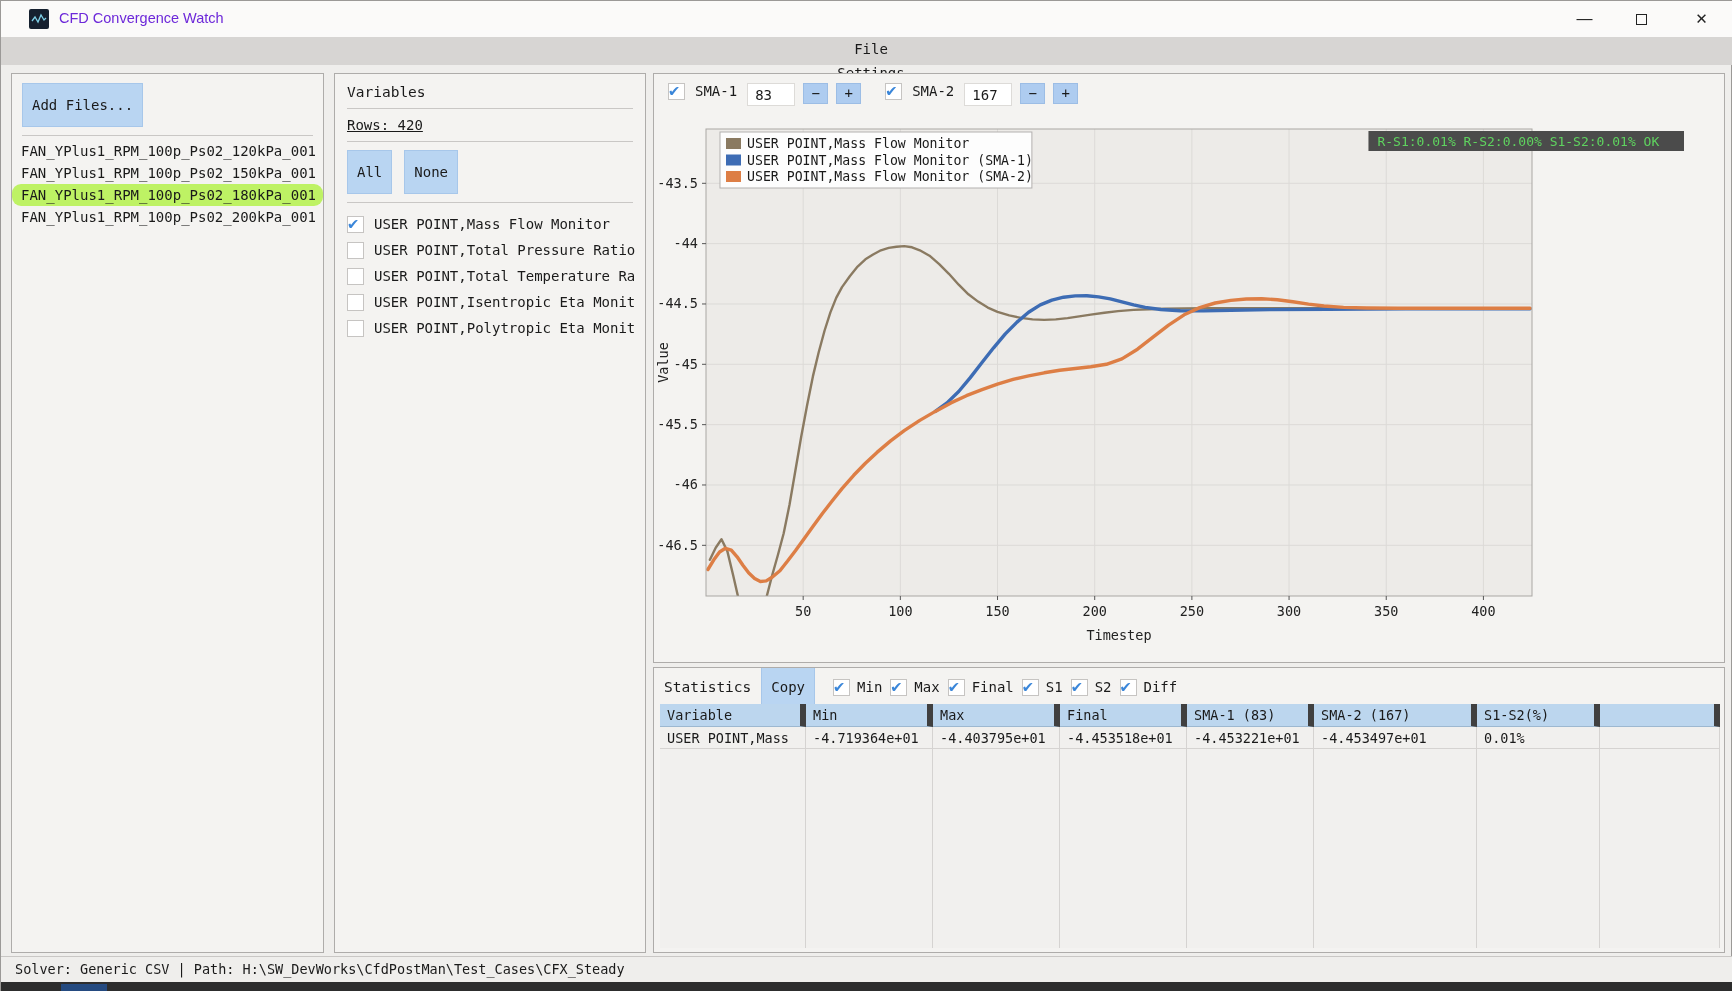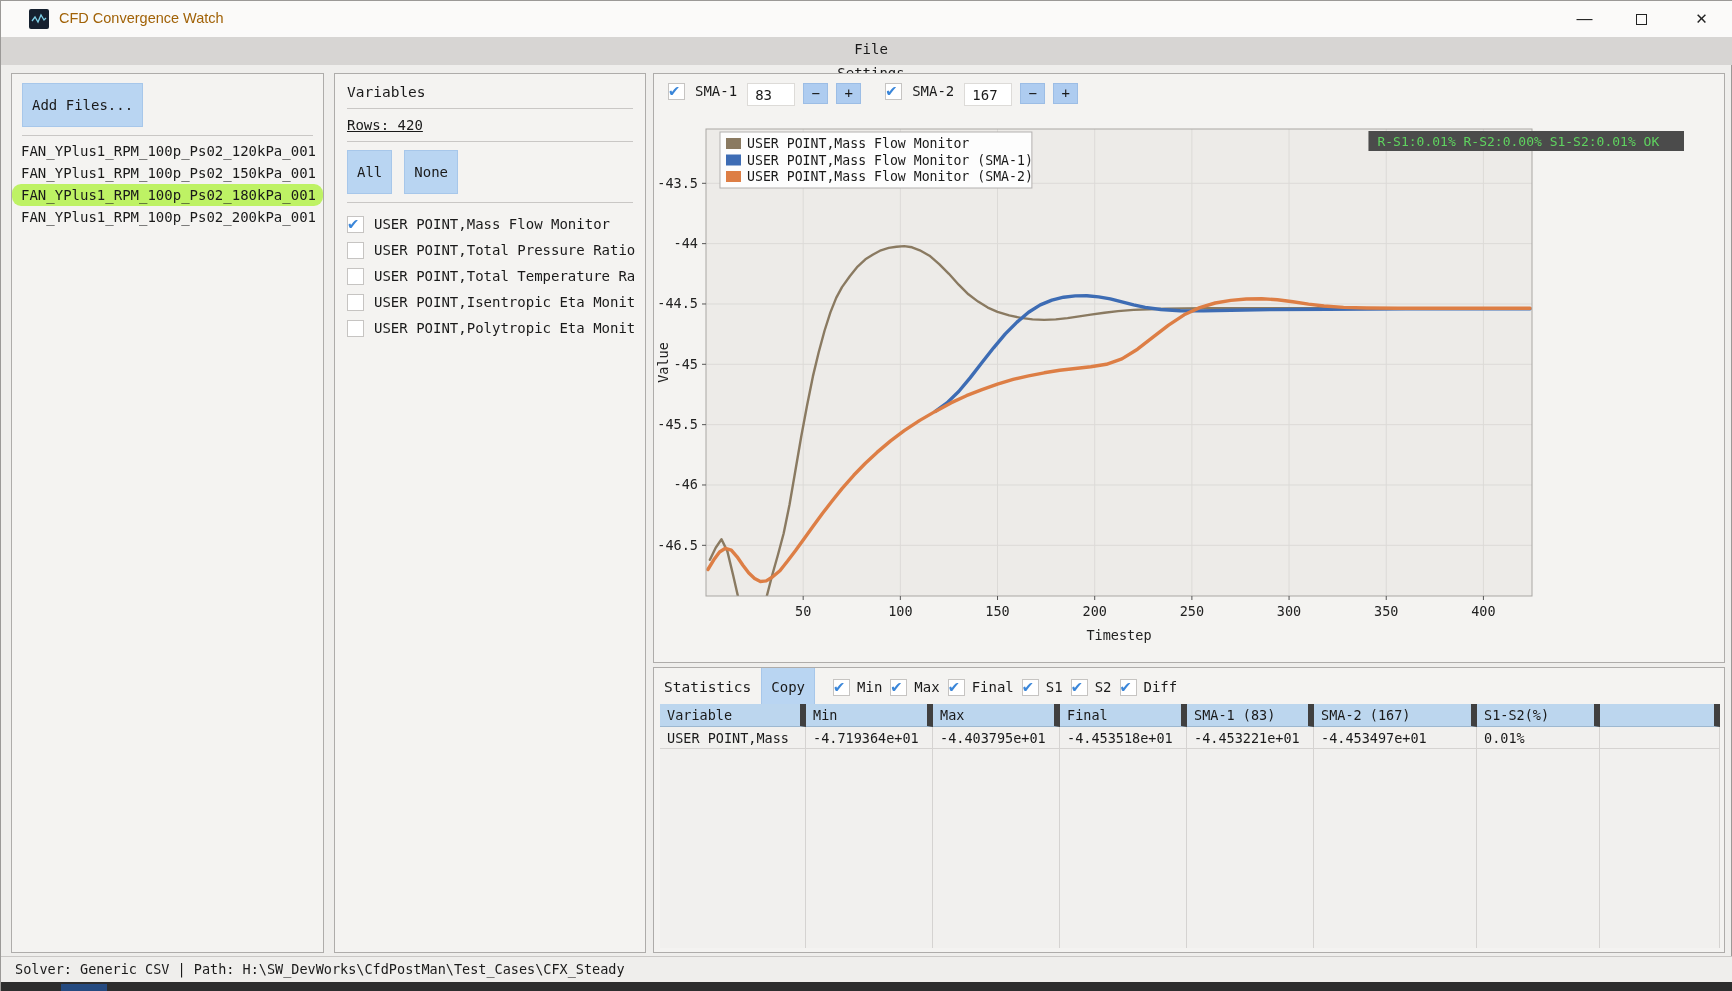--- a/index.html
+++ b/index.html
@@ -4,21 +4,21 @@
 <style>
   * { margin:0; padding:0; box-sizing:border-box; }
   html,body { width:1732px; height:991px; overflow:hidden; background:#efeeec;
     font-family:"DejaVu Sans Mono", monospace; color:#1a1a1a; }
   .abs { position:absolute; }
   #window { position:relative; width:1732px; height:991px; border:1px solid #9b9997; }
 
   
   #titlebar { left:0; top:0; width:1732px; height:36px; background:#fbfaf9; }
   #app-icon { left:28px; top:8px; width:20px; height:20px; background:#16202f; border-radius:2px; }
-  #win-title { left:58px; top:9px; font-family:"Liberation Sans", sans-serif; font-size:14.5px; color:#a16207; }
+  #win-title { left:58px; top:9px; font-family:"Liberation Sans", sans-serif; font-size:14.5px; color:#6d28d9; }
   .winbtn { top:0; width:47px; height:36px; display:flex; align-items:center; justify-content:center;
             color:#222; font-family:"Liberation Sans",sans-serif; }
   #btn-min { left:1560px; font-size:16px; }
   #btn-max { left:1617px; }
   #btn-max span { display:block; width:11px; height:11px; border:1.4px solid #222; }
   #btn-close { left:1677px; font-size:15px; }
 
   
   #menubar { left:0; top:36px; width:1732px; height:28px; background:#d7d5d3; display:flex; align-items:center;flex-direction:column; }
   .menu-item { font-size:14px; padding:4px 10px; margin-left:8px; }

